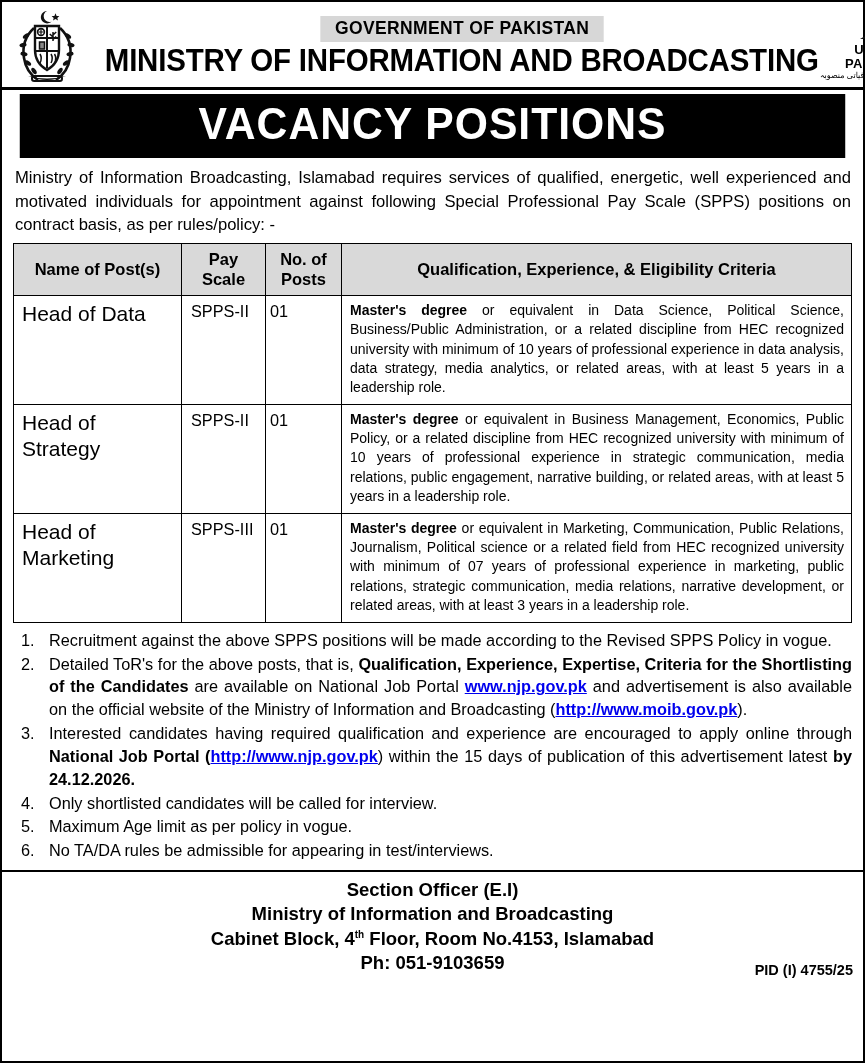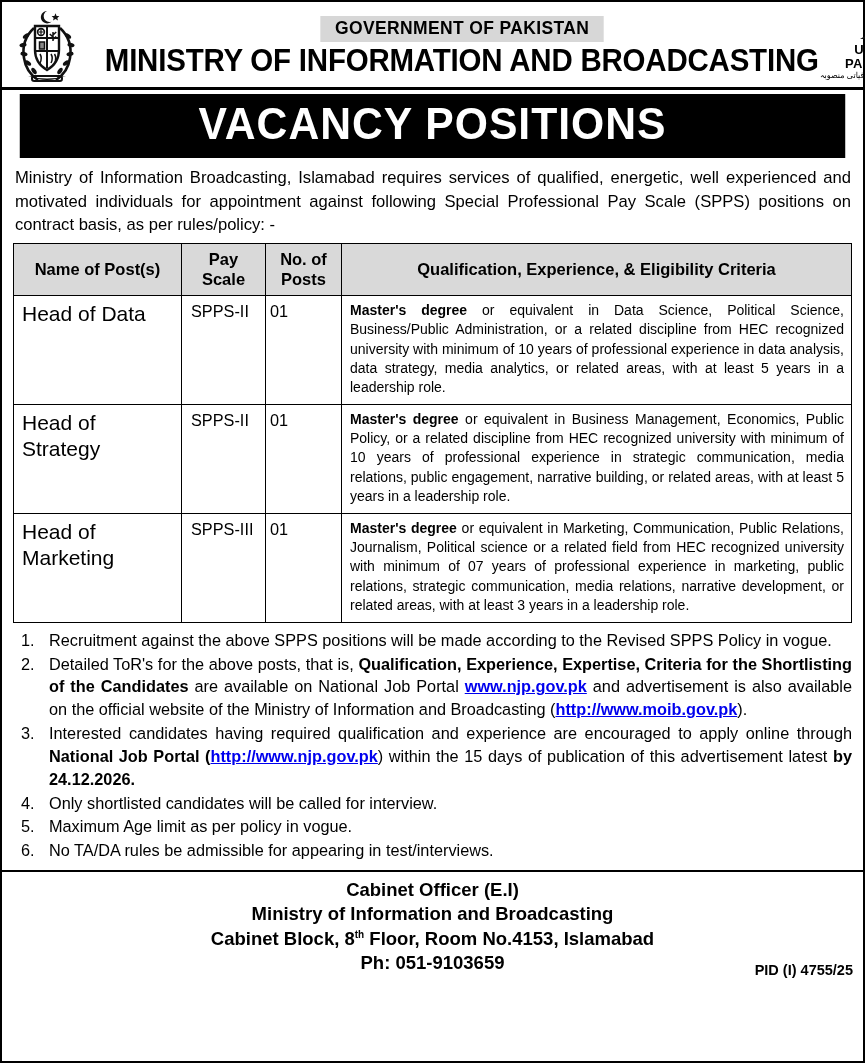--- a/index.html
+++ b/index.html
@@ -354,20 +354,20 @@
       <div class="note-body">Maximum Age limit as per policy in vogue.</div>
     </div>
 
     <div class="note">
       <div class="note-num">6.</div>
       <div class="note-body">No TA/DA rules be admissible for appearing in test/interviews.</div>
     </div>
   </div>
 
   <div class="footer">
-    <div class="fl">Cabinet Officer (E.I)</div>
+    <div class="fl">Section Officer (E.I)</div>
     <div class="fl">Ministry of Information and Broadcasting</div>
-    <div class="fl"><span>Cabinet Block, 8</span><sup>th</sup><span> Floor, Room No.4153, Islamabad</span></div>
+    <div class="fl"><span>Cabinet Block, 4</span><sup>th</sup><span> Floor, Room No.4153, Islamabad</span></div>
     <div class="fl">Ph: 051-9103659</div>
     <div class="pid">PID (I) 4755/25</div>
   </div>
 
 </div>
 
 </body></html>

